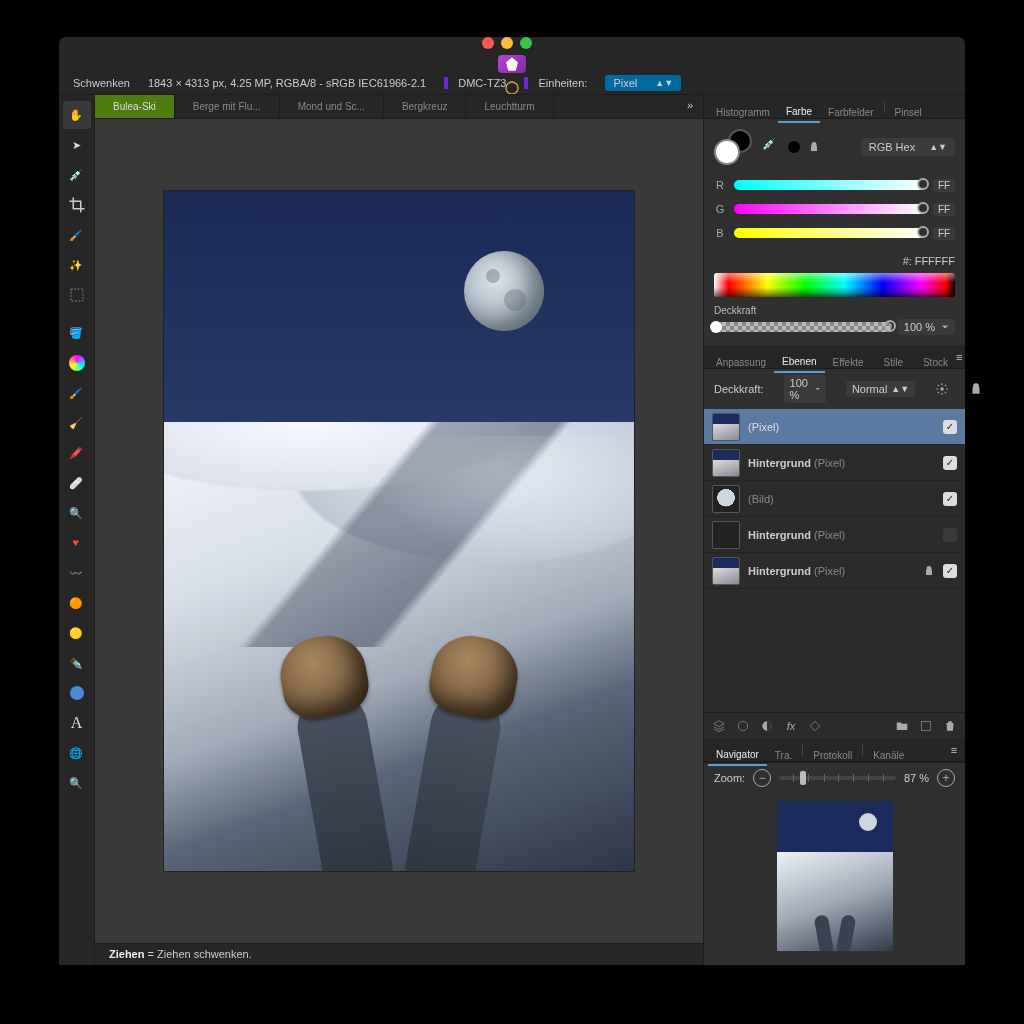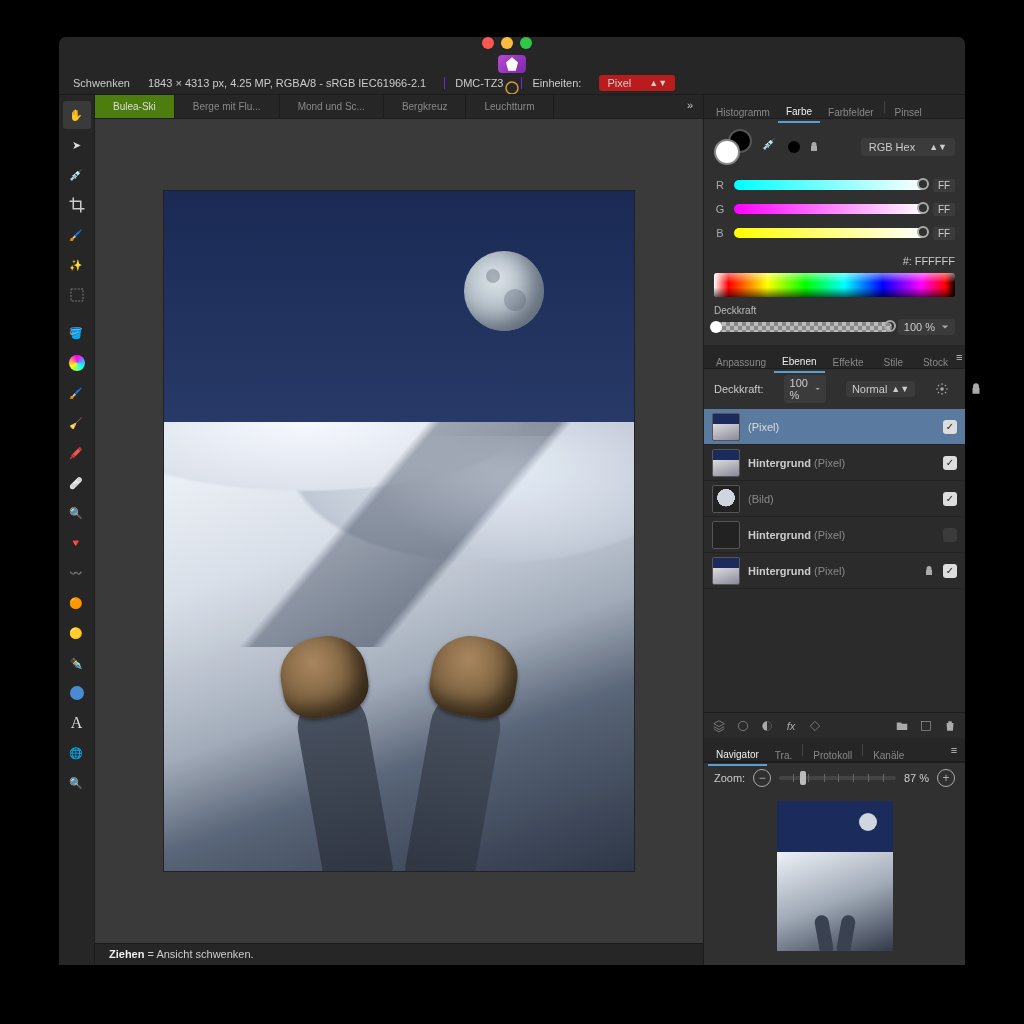--- a/index.html
+++ b/index.html
@@ -14,22 +14,22 @@
 .tclose { background: #fc5753; } .tmin { background: #fdbc40; } .tmax { background: #33c748; }
 .tb-btn { width: 28px; height: 28px; display: flex; align-items: center; justify-content: center; border-radius: 4px; }
 .tb-btn svg { width: 18px; height: 18px; fill: #aaa; }
 .tb-sep { width: 1px; height: 20px; background: #3a3a3a; margin: 0 2px; }
 .doc-title { background: #3a3a3a; padding: 3px 10px; border-radius: 3px; margin-left: 6px; }
 .titlebar .spacer { flex: 1; }
 .chev-right { margin-left: auto; }
 
 
 .infobar { height: 24px; display: flex; align-items: center; padding: 0 14px; gap: 18px; font-size: 11px; color: #bbb; border-bottom: 1px solid #1c1c1c; }
-.infobar .sel { border-left: 1px solid #6d28d9; padding-left: 10px; }
-.units-dd { background: #b91c1c; padding: 2px 8px; border-radius: 3px; display: flex; align-items: center; gap: 18px; }
+.infobar .sel { border-left: 4px solid #6d28d9; padding-left: 10px; }
+.units-dd { background: #0369a1; padding: 2px 8px; border-radius: 3px; display: flex; align-items: center; gap: 18px; }
 
 .body { flex: 1; display: flex; min-height: 0; }
 
 
 .tools { width: 36px; background: #262626; border-right: 1px solid #1c1c1c; display: flex; flex-direction: column; align-items: center; padding-top: 6px; gap: 2px; }
 .tool { width: 28px; height: 28px; display: flex; align-items: center; justify-content: center; border-radius: 3px; }
 
 
 .center { flex: 1; display: flex; flex-direction: column; min-width: 0; background: #2b2b2b; }
 .doc-tabs { height: 24px; display: flex; background: #262626; border-bottom: 1px solid #1c1c1c; }
@@ -336,21 +336,21 @@
             <div class="leg l">
                 <div class="boot"></div>
               </div>
             <div class="leg r">
                 <div class="boot"></div>
               </div>
           </div>
         </div>
       </div>
       <div class="status">
-        <b>Ziehen</b><span> = Ansicht schwenken.</span>
+        <b>Ziehen</b><span> = Ziehen schwenken.</span>
       </div>
     </div>
 
     <div class="right">
 
       <div class="panel-tabs">
         <span class="ptab">Histogramm</span>
         <span class="ptab active">Farbe</span>
         <span class="ptab">Farbfelder</span>
         <span class="ptab-sep"></span>

